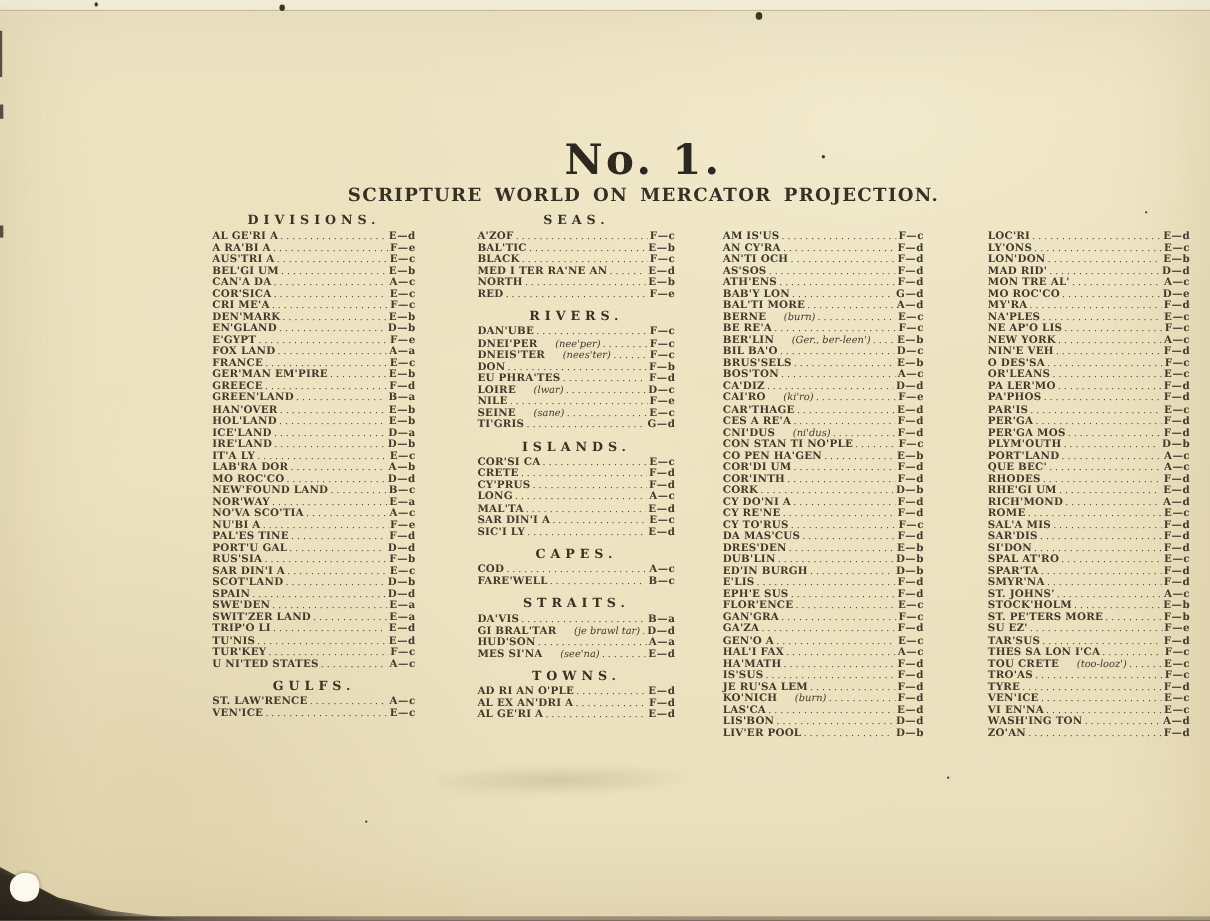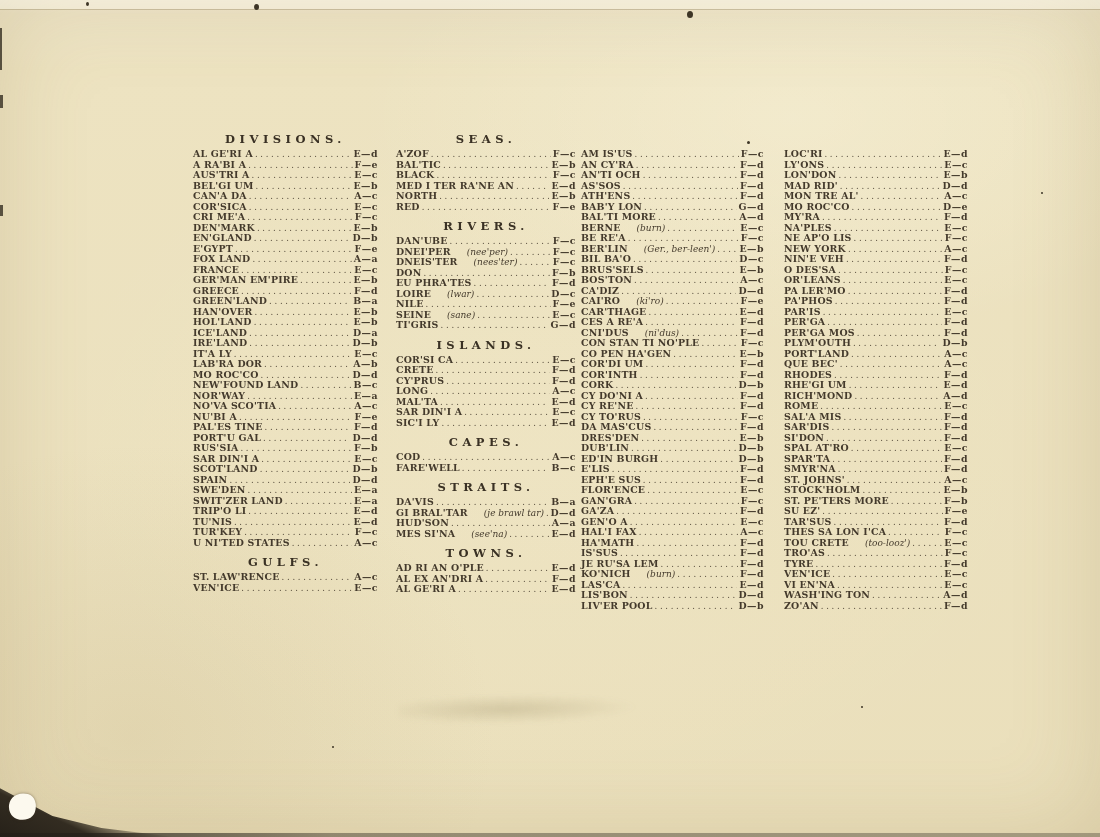--- a/index.html
+++ b/index.html
@@ -25,21 +25,21 @@
   .sliver{position:absolute;background:#352e22;opacity:.8;}
   .speck{position:absolute;background:#3d3526;border-radius:50%;}
   .smudge{position:absolute;left:398px;top:694px;width:240px;height:30px;
     background:radial-gradient(ellipse at 45% 50%, rgba(150,136,96,.28), rgba(150,136,96,0) 70%);
     filter:blur(2px);transform:rotate(-1deg);}
   .content{position:absolute;left:193px;top:126px;width:784px;color:#43392b;}
   .title{font-size:38px;font-weight:bold;letter-spacing:3px;text-align:center;color:#2e2920;
     margin:0 0 4px 0;line-height:38px;}
   .subtitle{font-size:16.5px;font-weight:bold;letter-spacing:1.2px;word-spacing:4px;text-align:center;
     color:#38302three4;color:#38302 4;color:#383024;margin:0;line-height:19px;}
-  .cols{display:flex;align-items:flex-start;margin-top:7px;}
+  .cols{display:flex;align-items:flex-start;margin-top:7px;gap:38px;}
   .col{flex:none;}
   .c0{width:185px;margin-right:18px;}
   .c1{width:180px;margin-right:5px;}
   .c2{width:183px;margin-right:20px;padding-top:16px;}
   .c3{width:184px;padding-top:16px;}
   .shead{text-align:center;font-size:11.5px;font-weight:bold;letter-spacing:4.5px;
     margin:8px 0 4px 0;line-height:12px;color:#3a3124;}
   .shead:first-child{margin-top:0;}
   .row{display:flex;align-items:baseline;height:10.5px;line-height:10.5px;font-size:9.4px;
     white-space:nowrap;color:#443a2c;}
@@ -52,20 +52,22 @@
 </style>
 </head>
 <body>
 
 <div class="scan">
   <div class="paper">
     <div class="edge-top"></div>
     <div class="edge-top-line"></div>
 
     <div class="content">
+      <div class="title">No. 1.</div>
+      <div class="subtitle">SCRIPTURE WORLD ON MERCATOR PROJECTION.</div>
       <div class="cols" id="cols">
           <div class="col c0">
             <div class="shead">DIVISIONS.</div>
             <div class="row">
               <span class="n">AL GE'RI A</span>
               <span class="lead"></span>
               <span class="r">E—d</span>
             </div>
             <div class="row">
               <span class="n">A RA'BI A</span>

